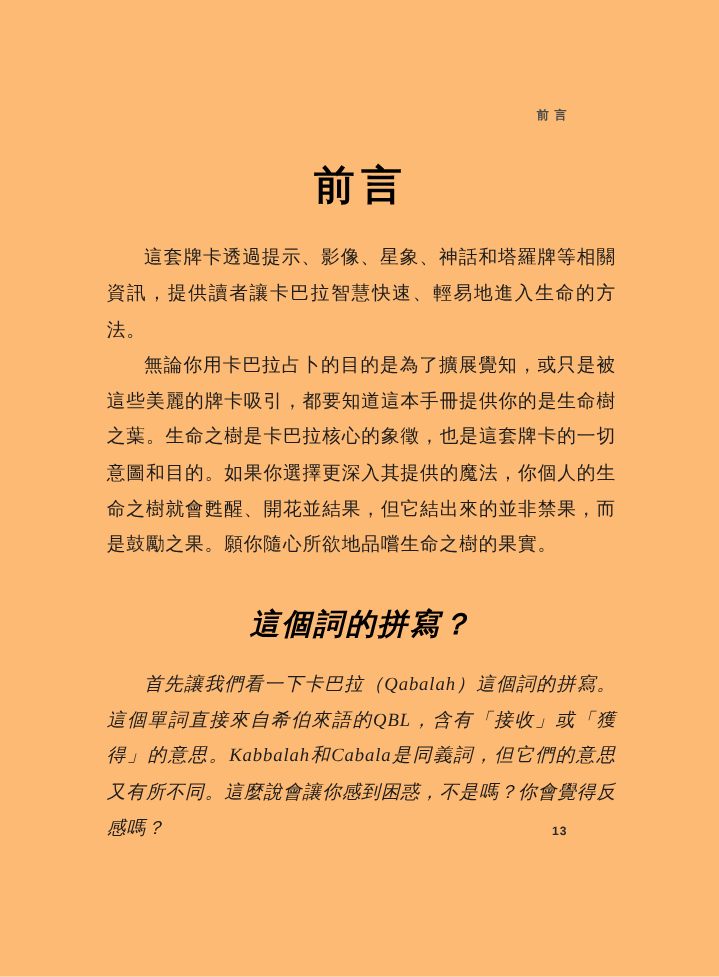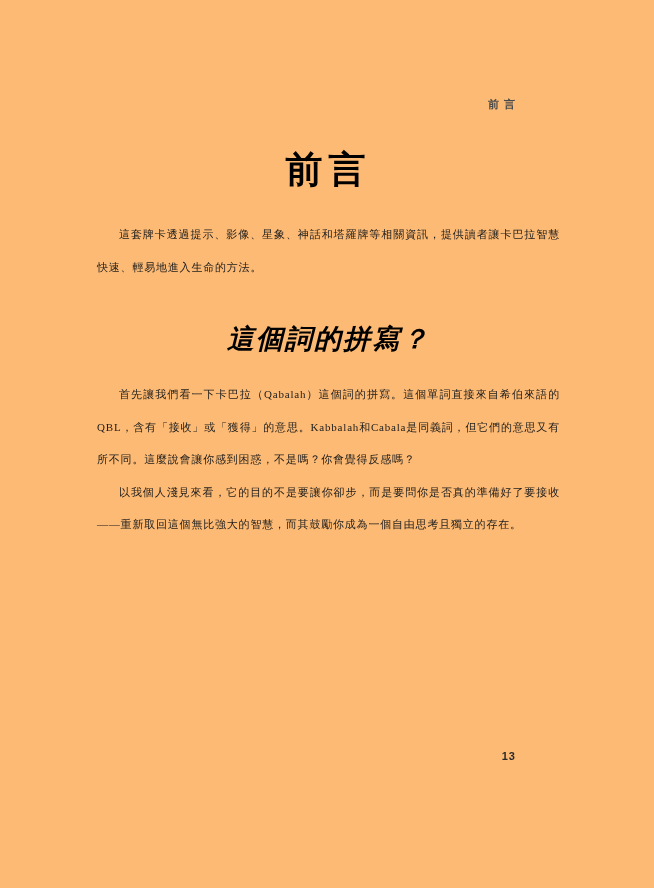--- a/index.html
+++ b/index.html
@@ -39,21 +39,21 @@
     text-align: center;
     letter-spacing: 6px;
     color: #000000;
     line-height: 1.2;
   }
   .body-text {
     margin-top: 26px;
   }
   .body-text p {
     margin: 0;
-    font-size: 11px;
+    font-size: 17px;
     line-height: 32.6px;
     text-align: justify;
     text-justify: inter-character;
     text-indent: 2em;
     letter-spacing: 0.8px;
     color: #1c1c1c;
   }
   .section-heading {
     margin: 0;
     margin-top: 39px;
@@ -83,26 +83,26 @@
 <div class="page">
 
   <div class="running-header">前言</div>
 
   <div class="content">
 
     <h1 class="doc-title">前言</h1>
 
     <div class="body-text">
       <p>這套牌卡透過提示、影像、星象、神話和塔羅牌等相關資訊，提供讀者讓卡巴拉智慧快速、輕易地進入生命的方法。</p>
+      <p>無論你用卡巴拉占卜的目的是為了擴展覺知，或只是被這些美麗的牌卡吸引，都要知道這本手冊提供你的是生命樹之葉。生命之樹是卡巴拉核心的象徵，也是這套牌卡的一切意圖和目的。如果你選擇更深入其提供的魔法，你個人的生命之樹就會甦醒、開花並結果，但它結出來的並非禁果，而是鼓勵之果。願你隨心所欲地品嚐生命之樹的果實。</p>
     </div>
 
     <h2 class="section-heading">這個詞的拼寫？</h2>
 
-    <div class="body-text" style="margin-top:0;">
+    <div class="body-text" style="margin-top:0;font-style:italic;">
       <p>首先讓我們看一下卡巴拉（Qabalah）這個詞的拼寫。這個單詞直接來自希伯來語的QBL，含有「接收」或「獲得」的意思。Kabbalah和Cabala是同義詞，但它們的意思又有所不同。這麼說會讓你感到困惑，不是嗎？你會覺得反感嗎？</p>
-      <p>以我個人淺見來看，它的目的不是要讓你卻步，而是要問你是否真的準備好了要接收——重新取回這個無比強大的智慧，而其鼓勵你成為一個自由思考且獨立的存在。</p>
     </div>
 
   </div>
 
   <div class="page-number">13</div>
 
 </div>
 
 </body></html>

